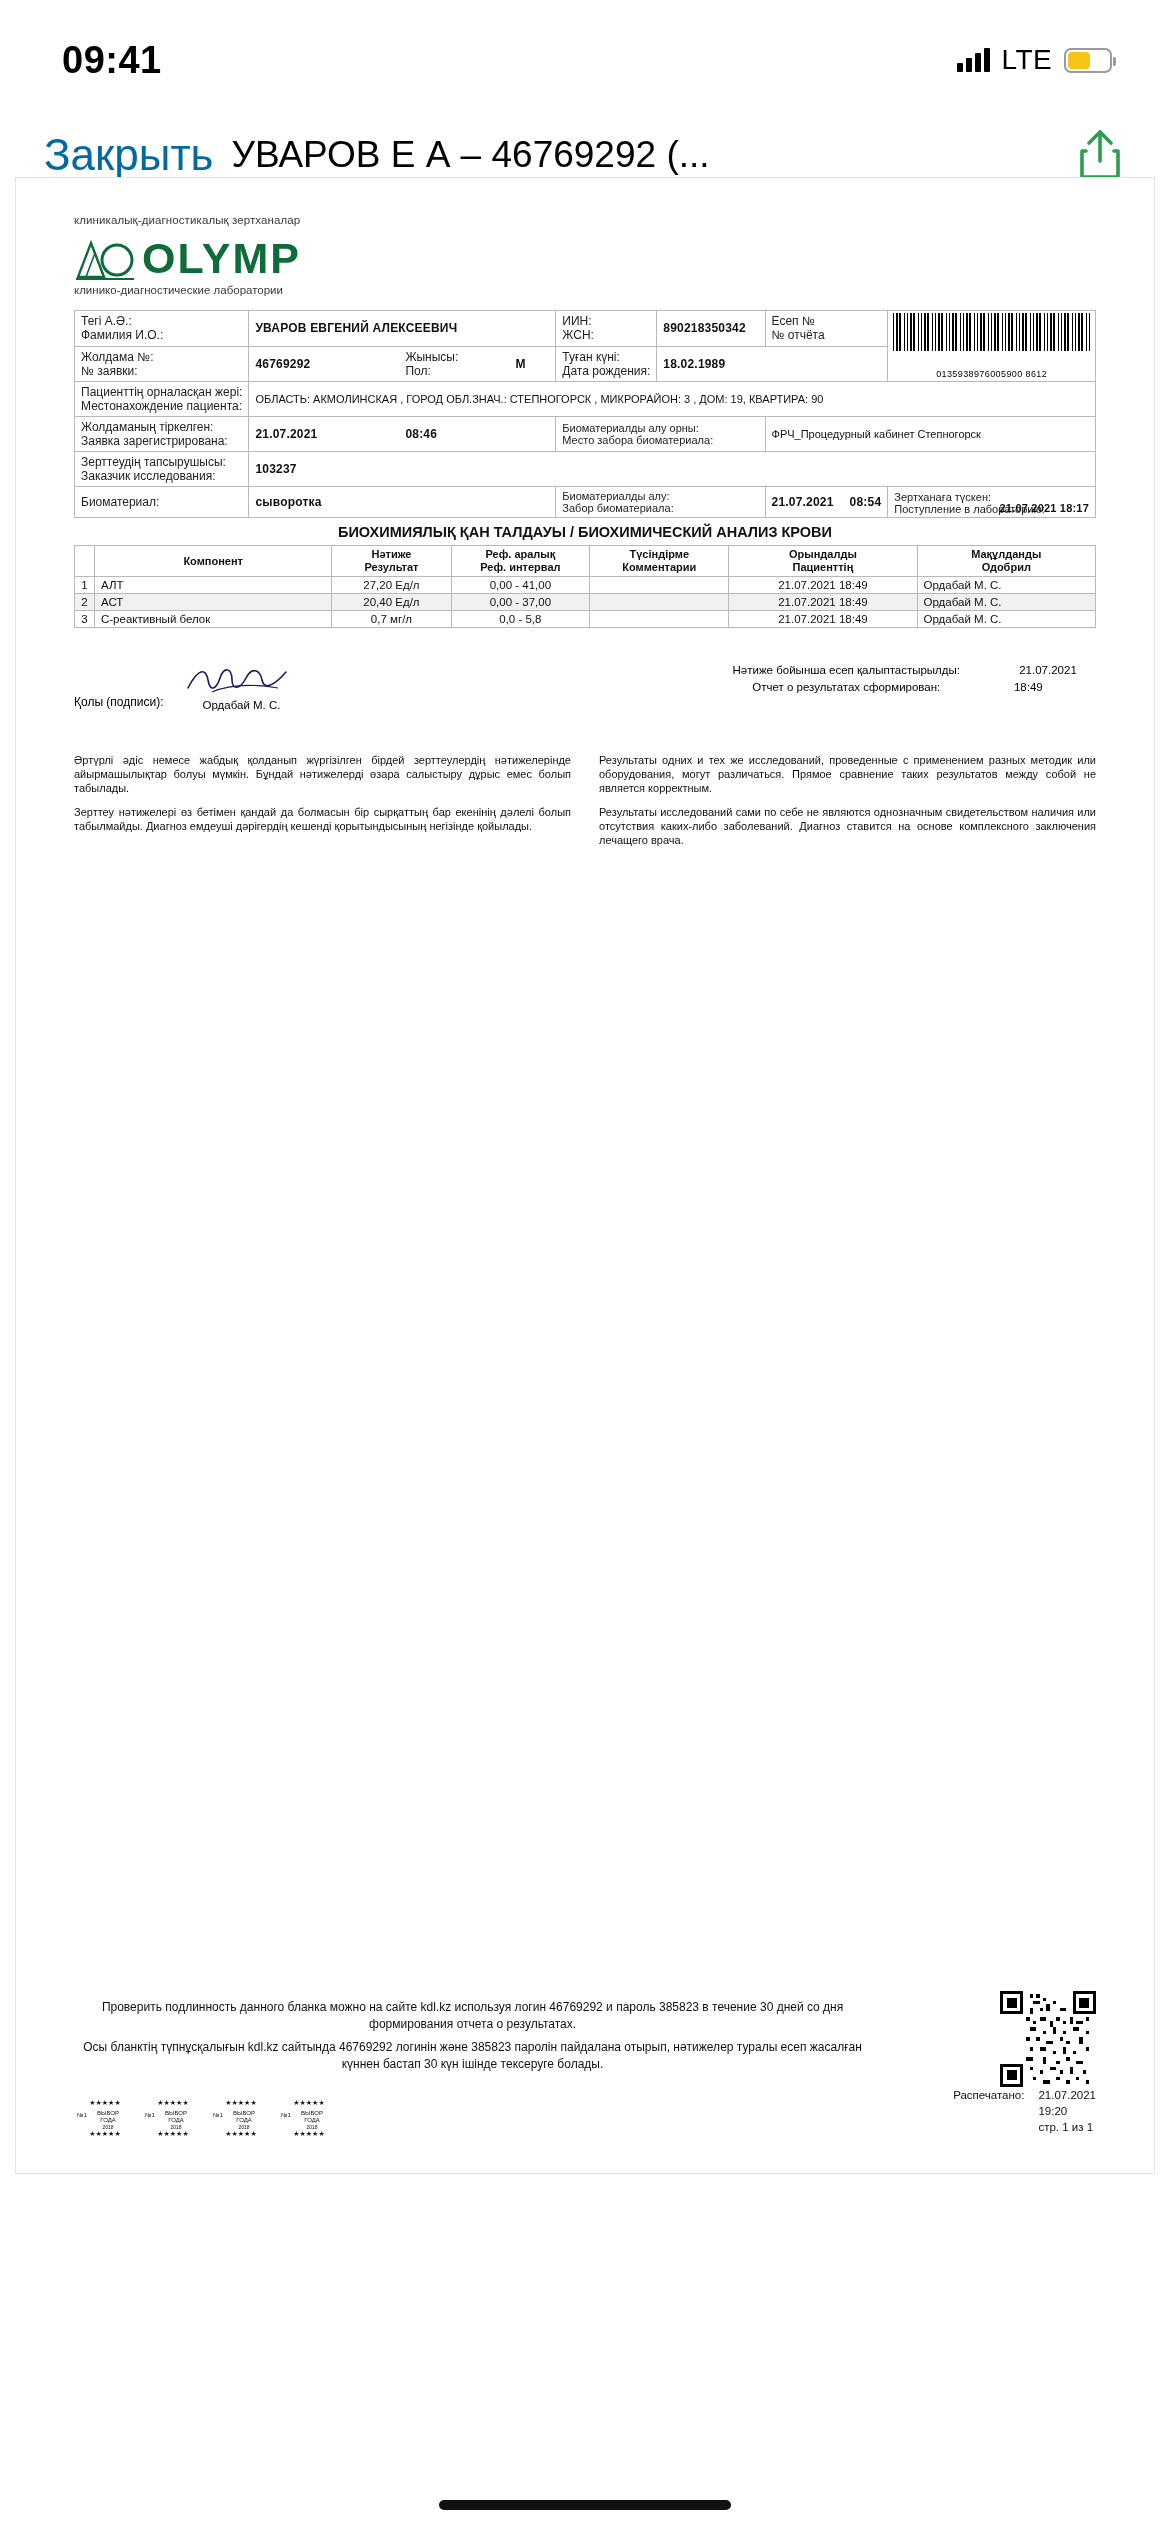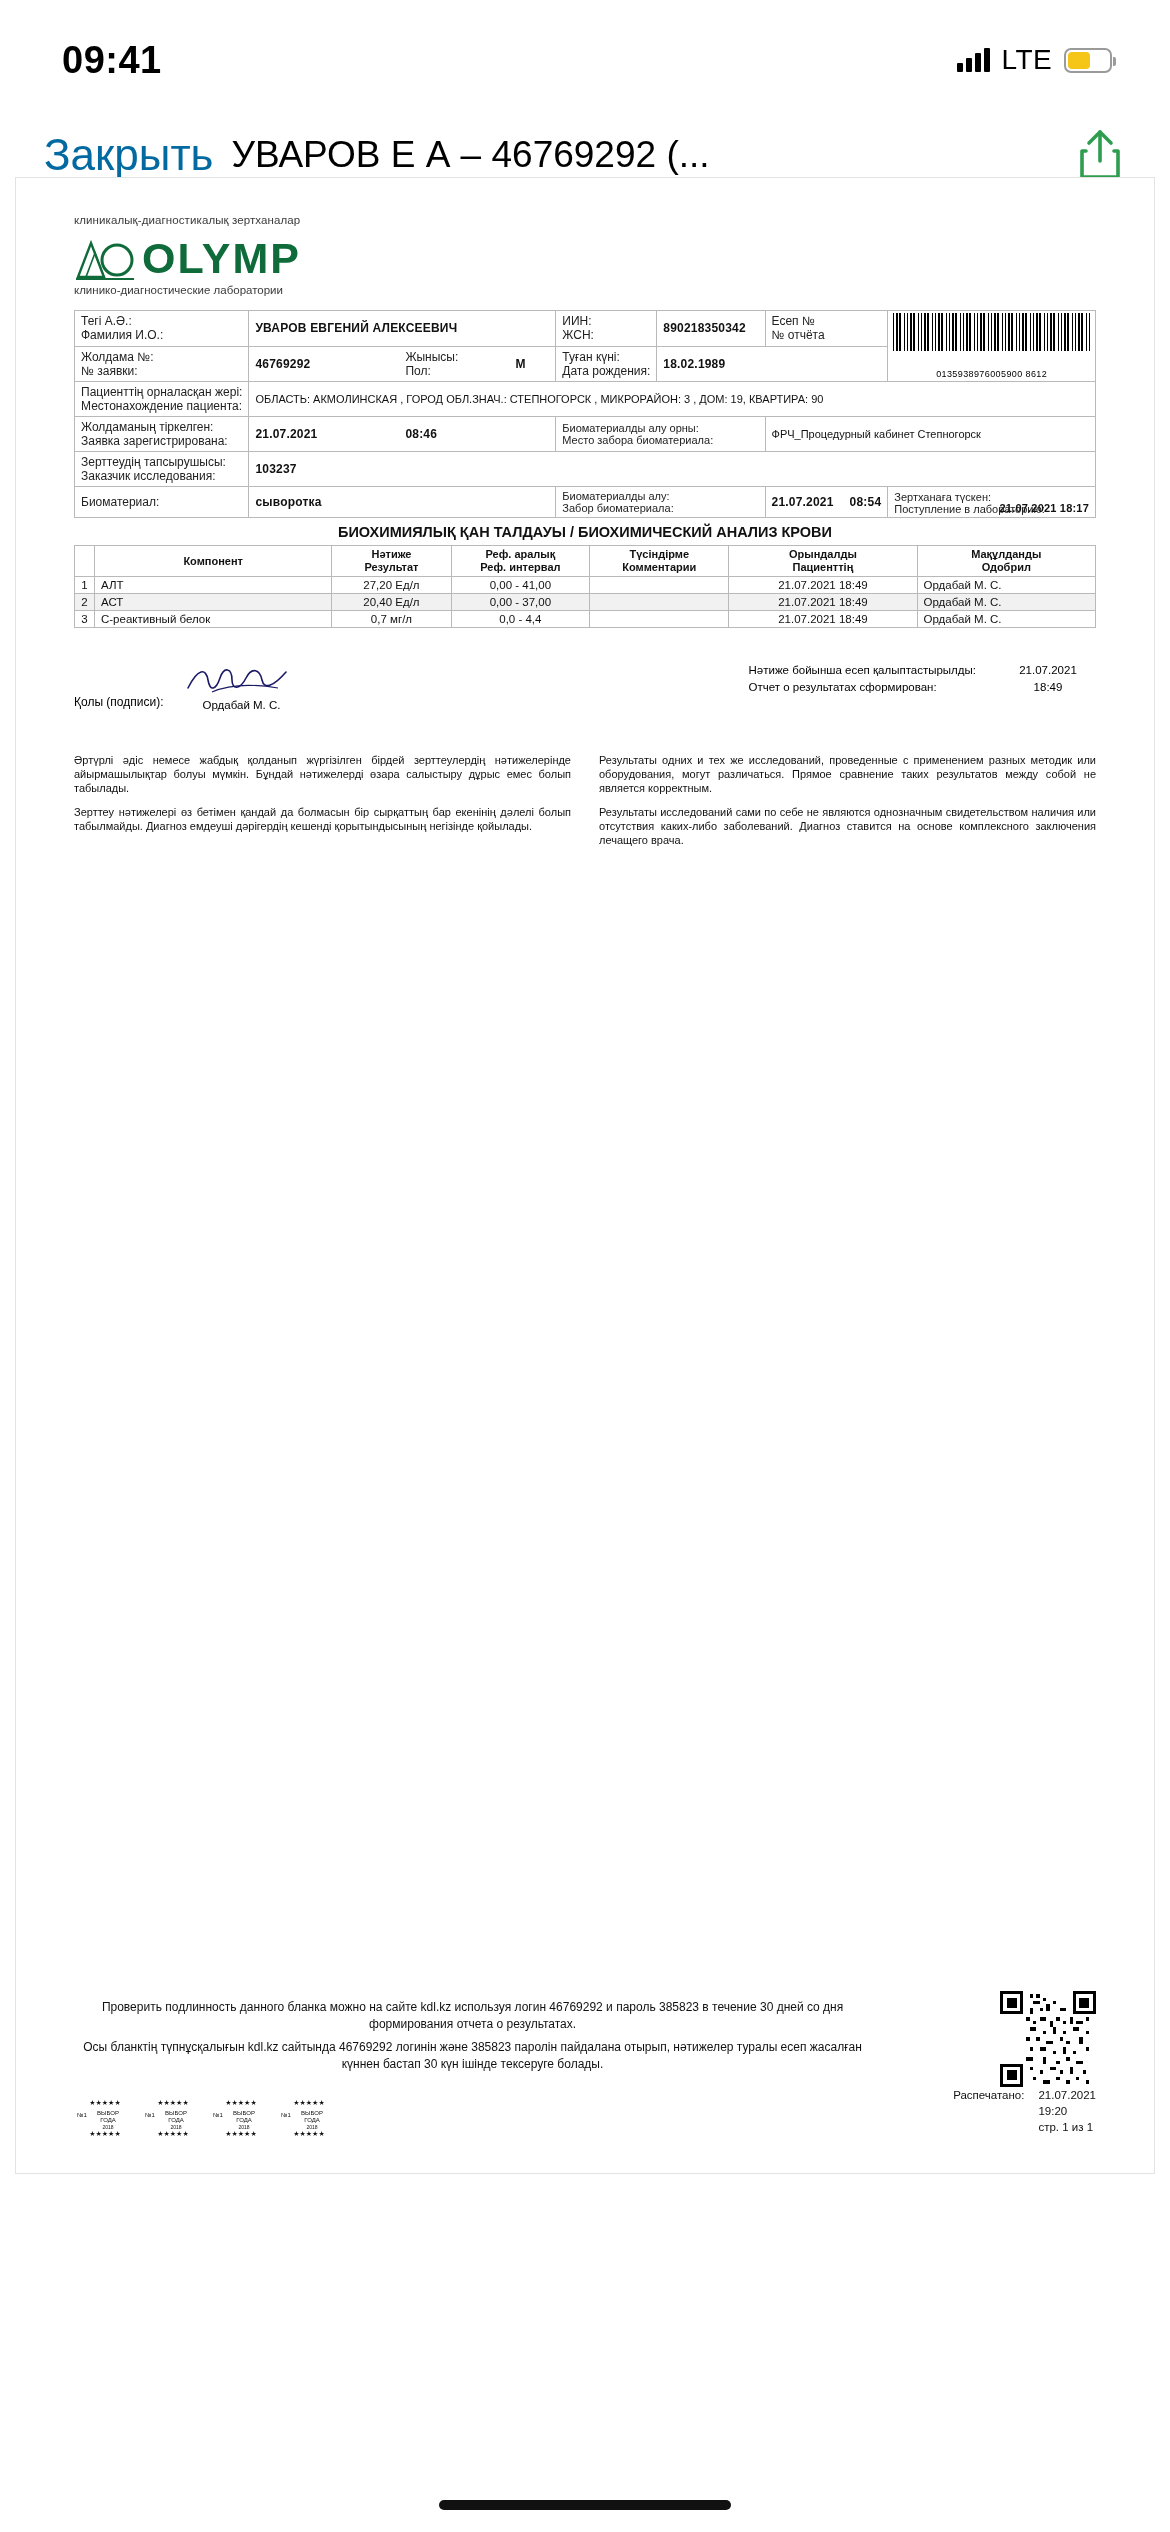--- a/index.html
+++ b/index.html
@@ -116,21 +116,21 @@
   .c-appr { width: 180px; }
 
   
   .sig-row { display: flex; justify-content: space-between; margin-top: 34px; font-size: 12px; }
   .sig-left { display: flex; align-items: flex-end; gap: 18px; }
   .sig-label { padding-bottom: 2px; }
   .sig-block { text-align: center; }
   .sig-scribble { height: 34px; }
   .sig-name { font-size: 11.5px; }
   .sig-right { text-align: right; font-size: 11.5px; line-height: 17px; }
-  .sig-right .row { display: flex; gap: 24px; justify-content: space-between; }
+  .sig-right .row { display: flex; gap: 40px; justify-content: center; }
   .sig-right .rv { width: 96px; text-align: center; }
 
   
   .disclaimer { display: flex; gap: 28px; margin-top: 42px; font-size: 11px; color: #111; line-height: 14px; }
   .disclaimer .col { flex: 1; }
   .disclaimer p { margin-bottom: 10px; text-align: justify; }
 
   
   .doc-footer { position: absolute; left: 0; right: 0; bottom: 36px; padding: 0 58px; }
   .verify { font-size: 12px; color: #111; line-height: 17px; text-align: center; width: 78%; }
@@ -345,21 +345,21 @@
           <td class="c-res">20,40 Ед/л</td>
           <td class="c-ref">0,00 - 37,00</td>
           <td class="c-com"></td>
           <td class="c-done">21.07.2021 18:49</td>
           <td class="c-appr">Ордабай М. С.</td>
         </tr>
         <tr>
           <td class="c-idx">3</td>
           <td class="c-name">С-реактивный белок</td>
           <td class="c-res">0,7 мг/л</td>
-          <td class="c-ref">0,0 - 4,4</td>
+          <td class="c-ref">0,0 - 5,8</td>
           <td class="c-com"></td>
           <td class="c-done">21.07.2021 18:49</td>
           <td class="c-appr">Ордабай М. С.</td>
         </tr>
       </tbody>
     </table>
 
     <div class="sig-row">
       <div class="sig-left">
         <div class="sig-label">Қолы (подписи):</div>

